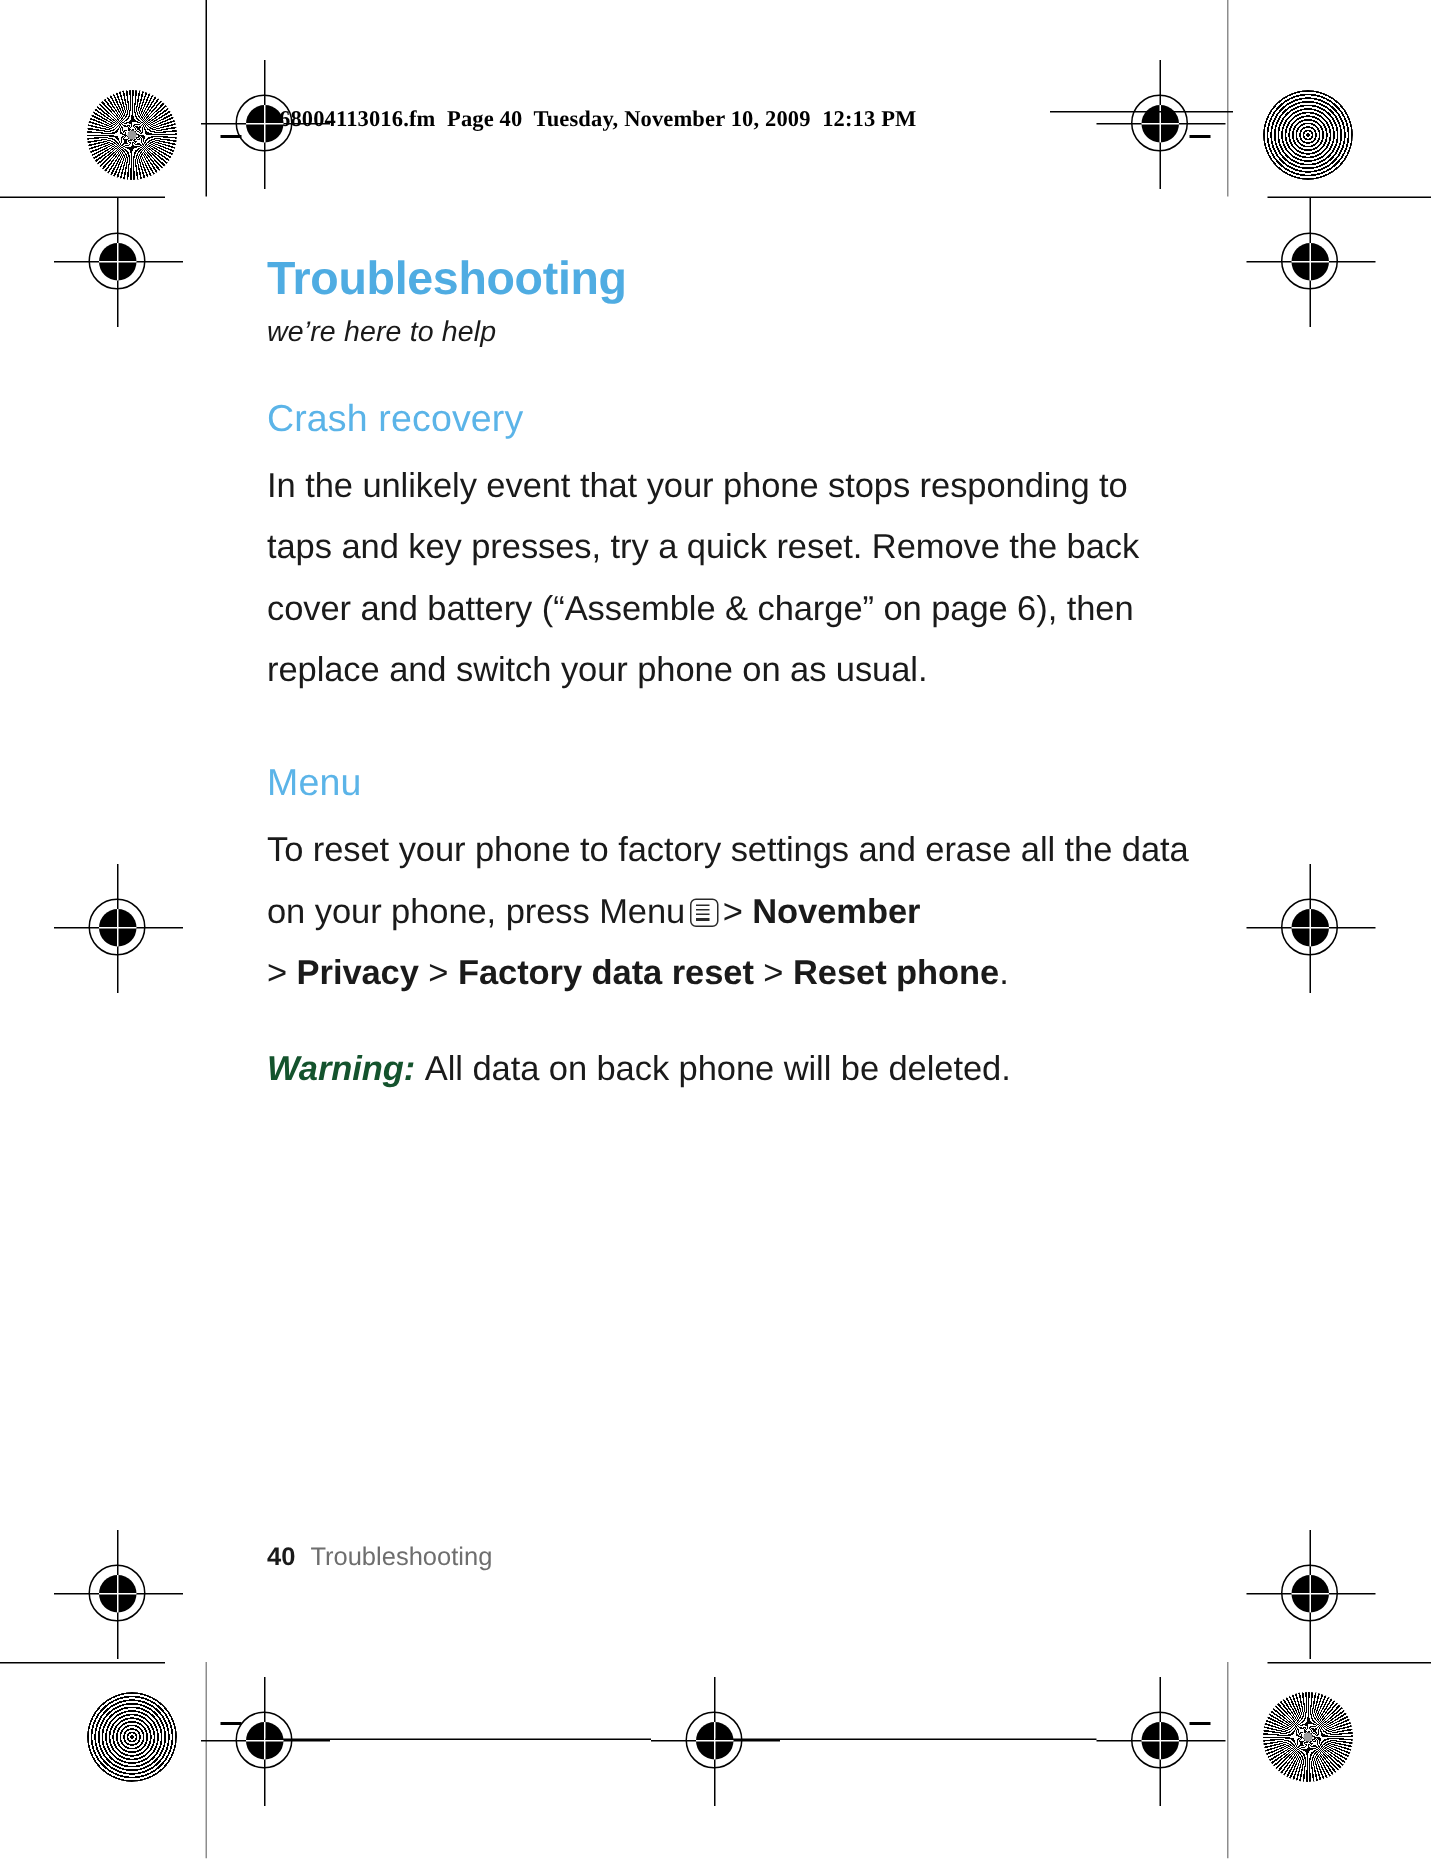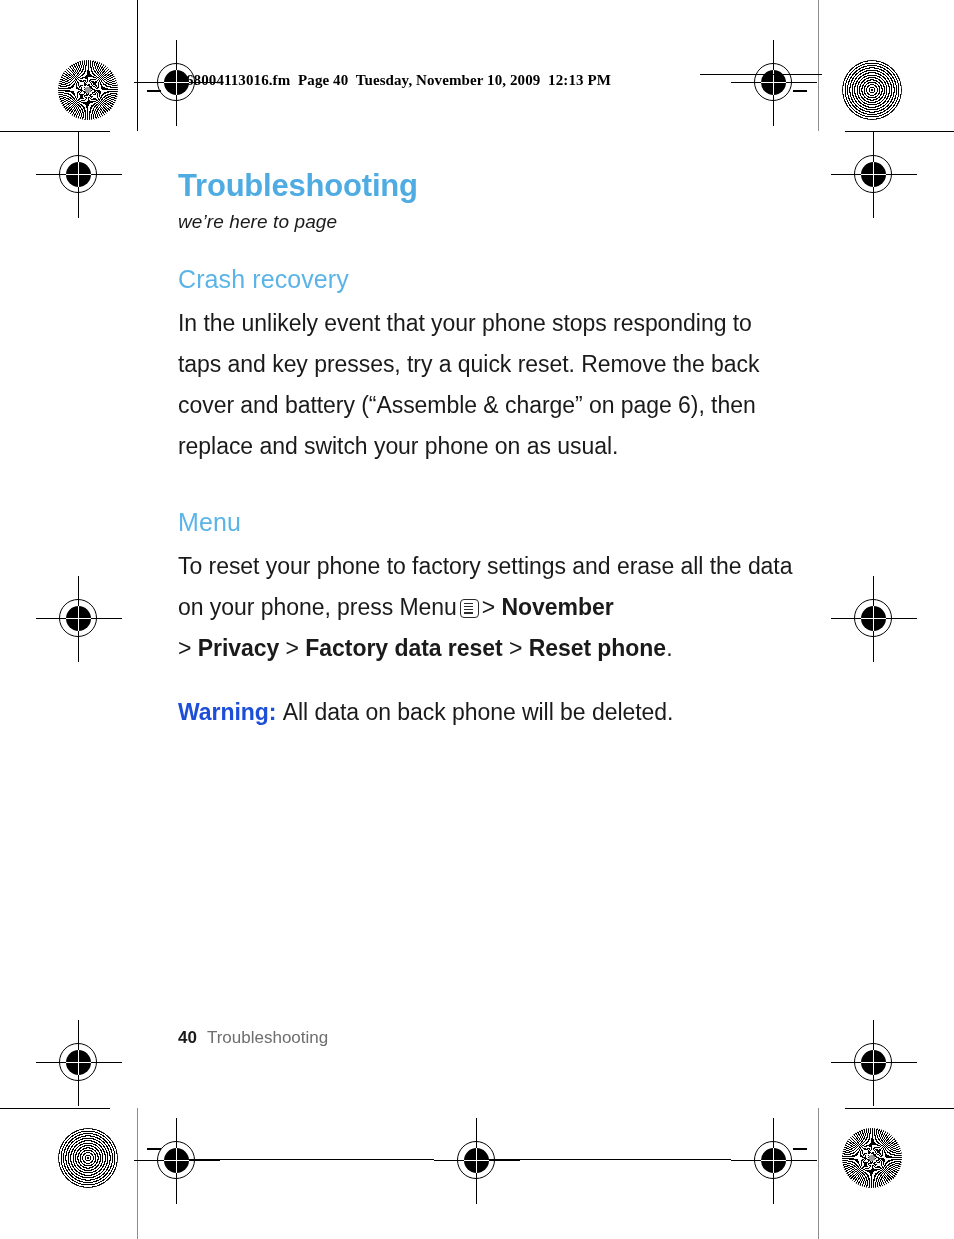--- a/index.html
+++ b/index.html
@@ -160,22 +160,23 @@
     font-size: 23px;
     line-height: 41px;
     color: #1a1a1a;
     margin: 0;
     letter-spacing: -0.05px;
   }
   p.body + p.body { margin-top: 23px; }
   .b { font-weight: bold; }
   .gt { font-weight: normal; }
   .warn-label {
-    color: #1d4ed8;
+    color: #14532d;
     font-weight: bold;
+    font-style: italic;
   }
 
   
   .menukey {
     display: inline-block;
     width: 19px;
     height: 19px;
     border: 1.6px solid #2a2a2a;
     border-radius: 4px;
     position: relative;
@@ -314,21 +315,21 @@
 
 </div>
 
 <div class="fmline">68004113016.fm  Page 40  Tuesday, November 10, 2009  12:13 PM</div>
 <div class="rule-h" style="left:700px; top:74px; width:122px;"></div>
 
 <div class="content">
 
   <h1 class="chapter-title">Troubleshooting</h1>
 
-  <div class="chapter-sub">we’re here to page</div>
+  <div class="chapter-sub">we’re here to help</div>
 
   <h2 class="sec-head">Crash recovery</h2>
 
   <p class="body">In the unlikely event that your phone stops responding to taps and key presses, try a quick reset. Remove the back cover and battery (“Assemble &amp; charge” on page 6), then replace and switch your phone on as usual.</p>
 
   <h2 class="sec-head second">Menu</h2>
 
   <p class="body"><span>To reset your phone to factory settings and erase all the data on your phone, press Menu</span><span class="menukey"><i></i><i></i><i></i><i></i></span><span class="gt">&gt;</span>&nbsp;<span class="b">November</span>
     <span class="gt">&gt;</span>&nbsp;<span class="b">Privacy</span>&nbsp;<span class="gt">&gt;</span>&nbsp;<span class="b">Factory data reset</span>&nbsp;<span class="gt">&gt;</span>&nbsp;<span class="b">Reset phone</span><span>.</span></p>
 

